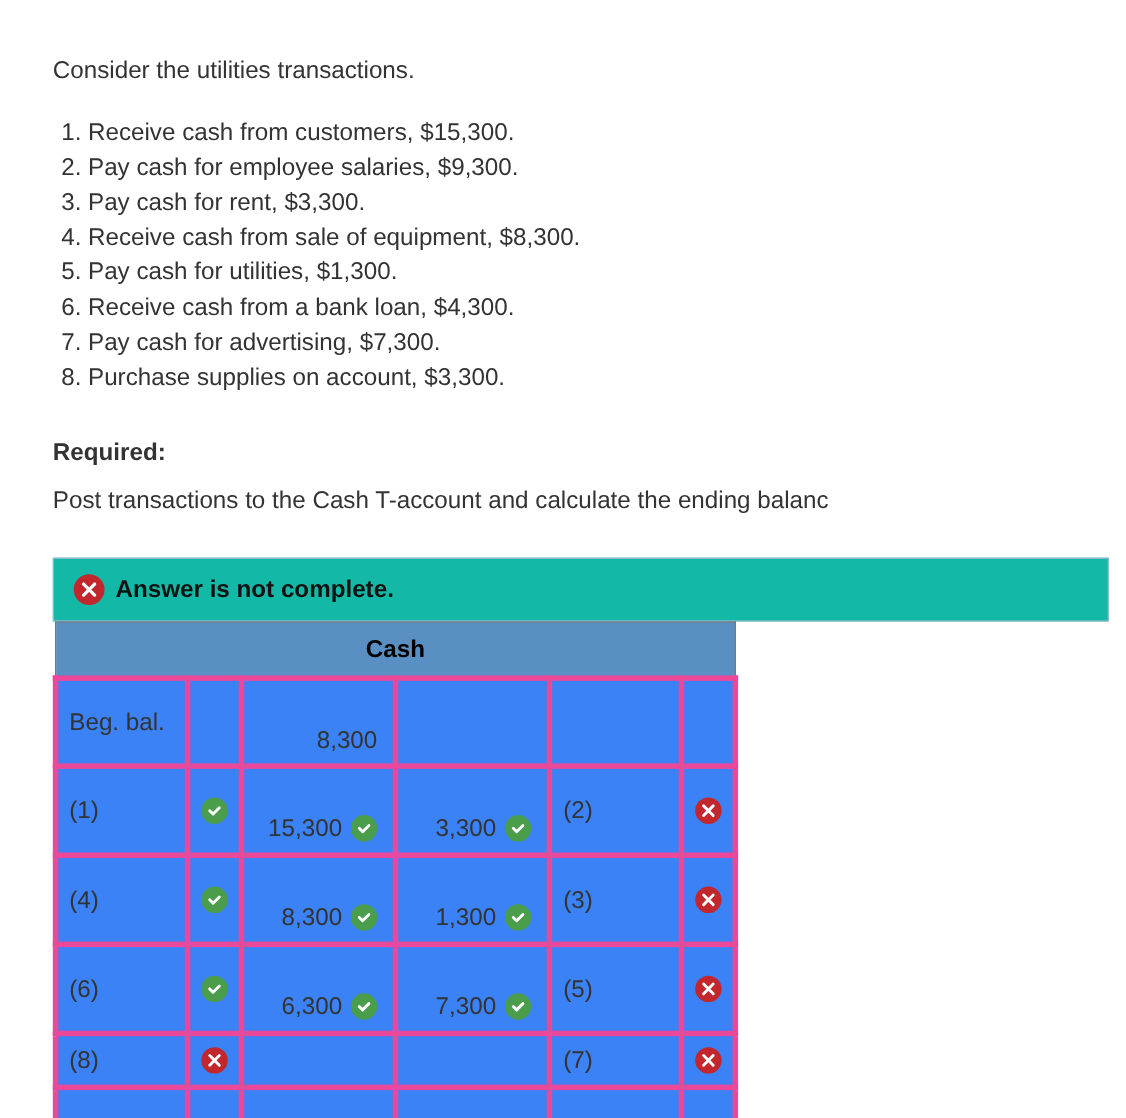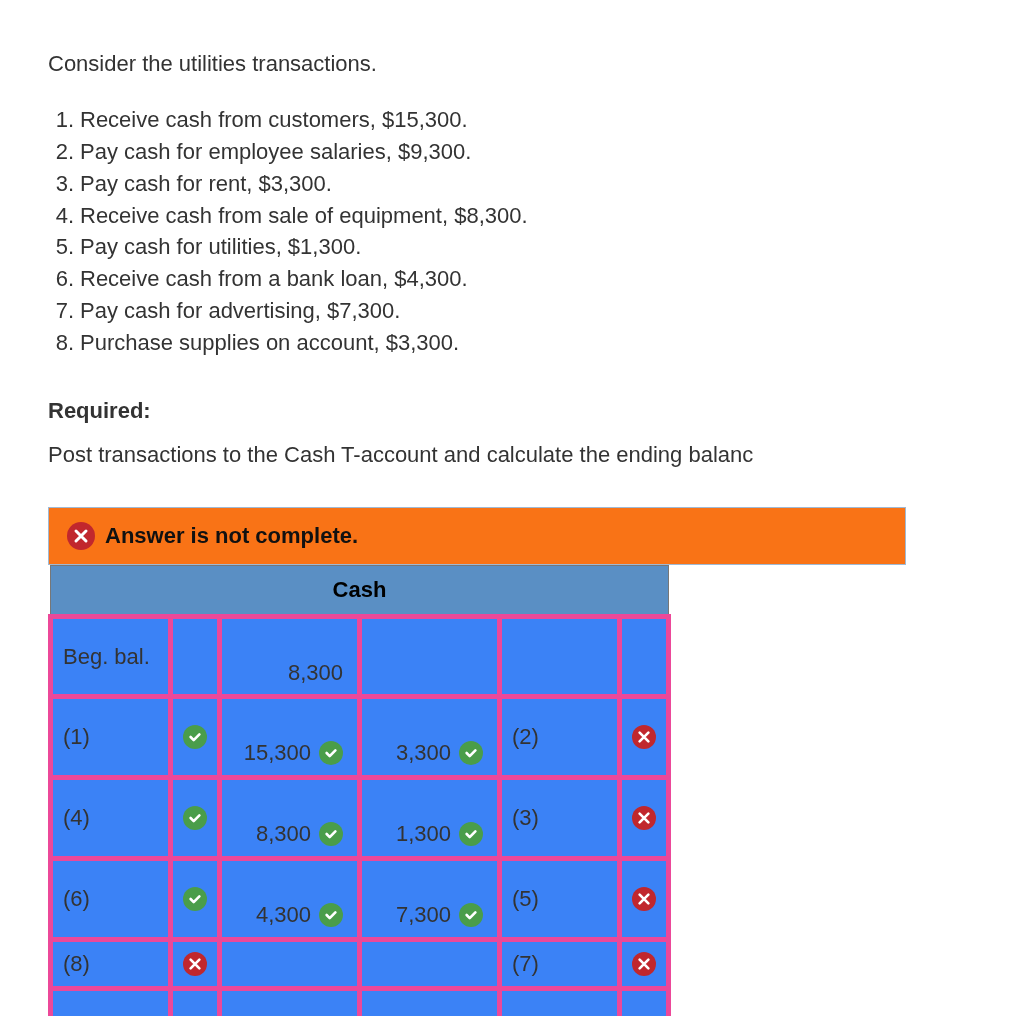--- a/index.html
+++ b/index.html
@@ -11,28 +11,28 @@
     line-height: 1.45;
     background: #fff;
   }
   .intro { margin-bottom: 24px; }
   .tx-list { margin-bottom: 36px; }
   .tx-row { display: flex; gap: 6px; }
   .tx-num { min-width: 26px; text-align: right; }
   .required-label { font-weight: 700; margin-bottom: 12px; }
   .required-text { margin-bottom: 36px; white-space: nowrap; overflow: hidden; }
   .alert-bar {
-    background: #f97316;
+    background: #14b8a6;
     border: 1px solid #9fb9d4;
     padding: 12px 18px;
     display: flex;
     align-items: center;
     gap: 10px;
     margin-bottom: 0;
-    width: 858px;
+    width: 960px;
   }
   .alert-bar .msg { font-weight: 700; color: #111; }
   .icon-circle {
     width: 24px; height: 24px;
     border-radius: 50%;
     display: inline-flex;
     align-items: center;
     justify-content: center;
     flex-shrink: 0;
   }
@@ -221,21 +221,21 @@
     <td class="col-label">(6)</td>
     <td class="col-ic">
       <span class="icon-circle icon-correct">
         <svg viewBox="0 0 16 16">
               <path d="M3 8 L6.5 11.5 L13 5" stroke="#fff" stroke-width="3" stroke-linecap="round" stroke-linejoin="round" fill="none"></path>
             </svg>
       </span>
     </td>
     <td class="col-amt">
       <div class="amt-wrap">
-        <span class="num">4,300</span>
+        <span class="num">6,300</span>
         <span class="icon-circle icon-correct">
           <svg viewBox="0 0 16 16">
                 <path d="M3 8 L6.5 11.5 L13 5" stroke="#fff" stroke-width="3" stroke-linecap="round" stroke-linejoin="round" fill="none"></path>
               </svg>
         </span>
       </div>
     </td>
     <td class="col-amt">
       <div class="amt-wrap">
         <span class="num">7,300</span>

